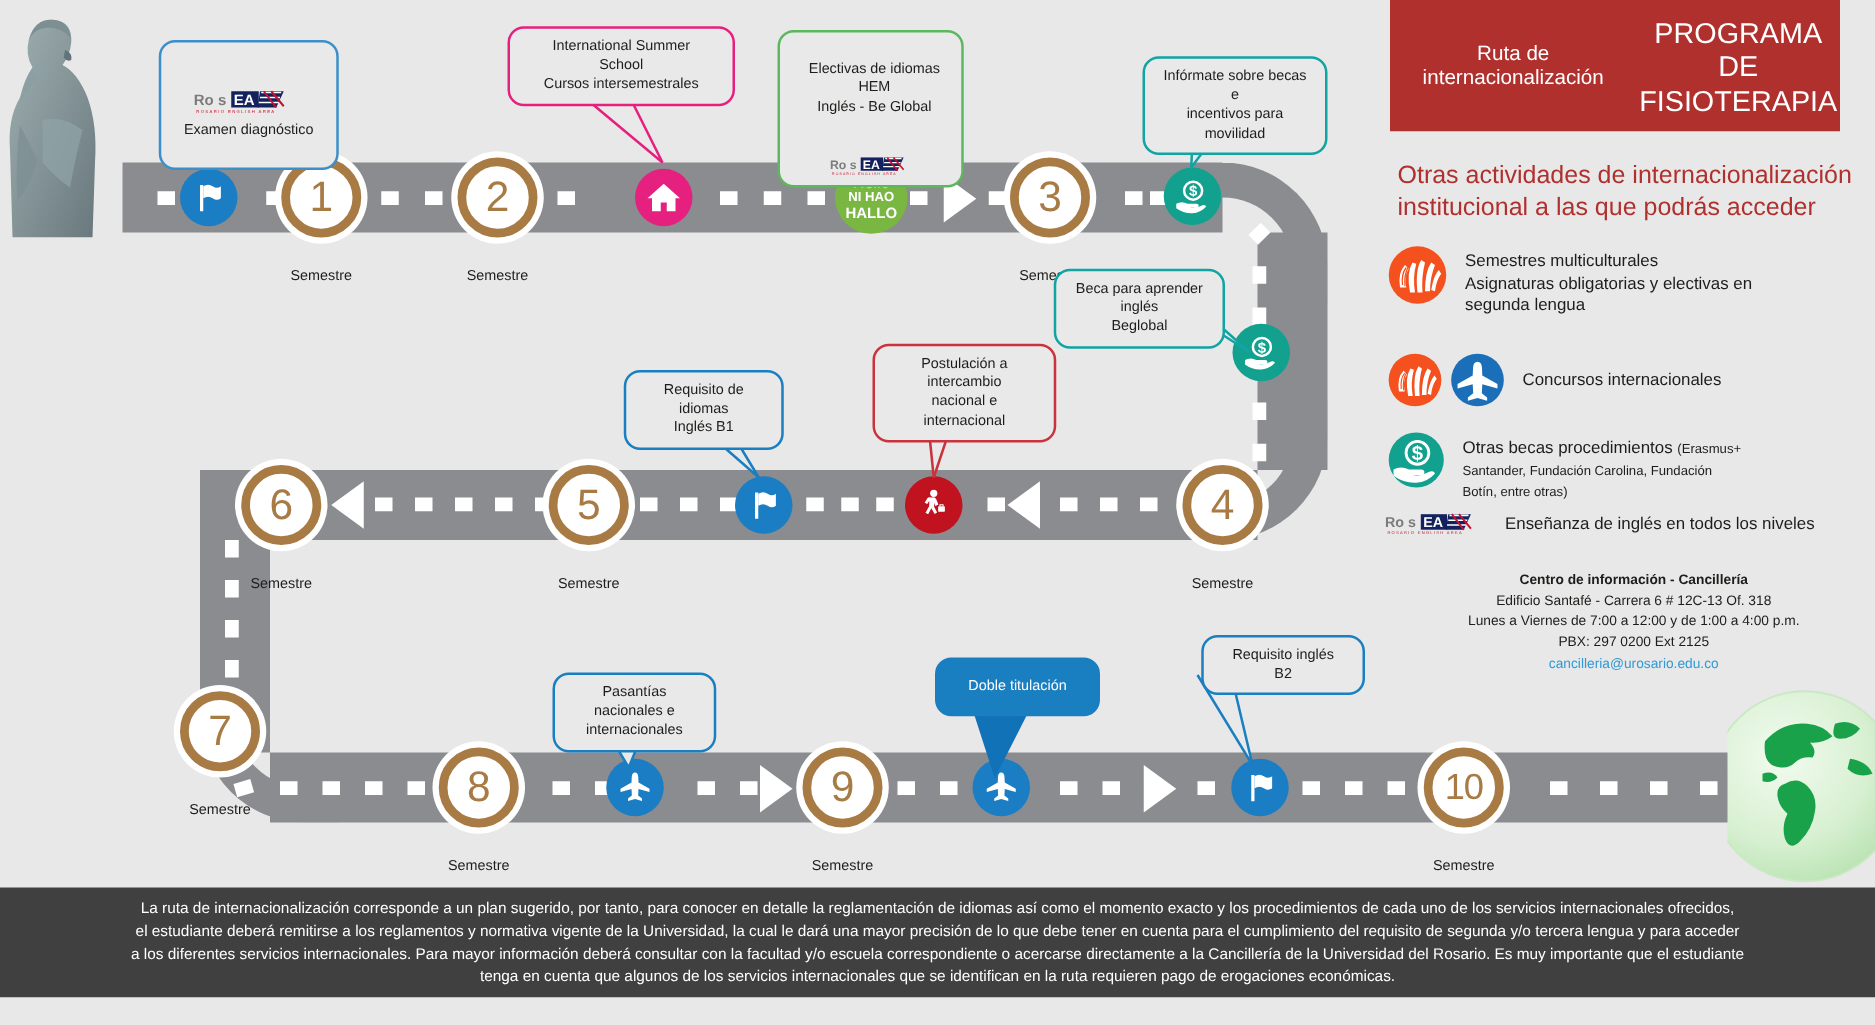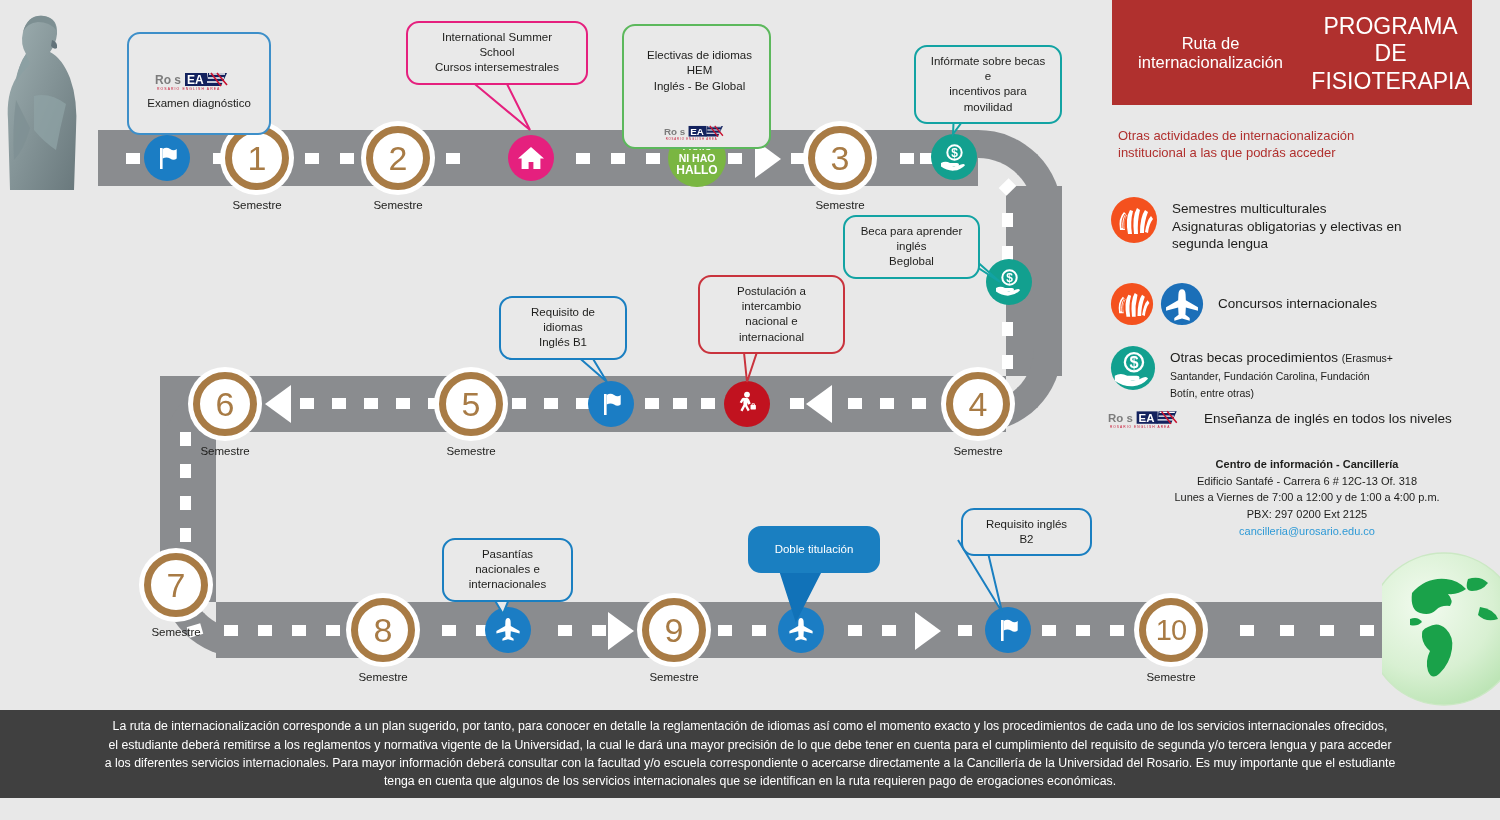--- a/index.html
+++ b/index.html
@@ -42,21 +42,21 @@
   }
   .sem .ring .inner {
     width: 64px; height: 64px; border-radius: 50%;
     border: 7px solid #a87b45; background: #fff;
     display: flex; align-items: center; justify-content: center;
     color: #a87b45; font-size: 34px; line-height: 1; font-weight: 400;
   }
   .sem .ring .inner.two-digit { font-size: 29px; letter-spacing: -1px; }
   .sem .lbl {
     position: absolute; left: 50%; transform: translateX(-50%);
-    top: 78px; font-size: 11.5px; color: #1d1d1b; white-space: nowrap;
+    top: 94px; font-size: 11.5px; color: #1d1d1b; white-space: nowrap;
   }
 
   
   .ricon {
     position: absolute; width: 46px; height: 46px; border-radius: 50%;
     display: flex; align-items: center; justify-content: center;
   }
   .ricon svg { display: block; }
   .hello-circle {
     position: absolute; width: 58px; height: 58px; border-radius: 50%;
@@ -80,21 +80,21 @@
   .hdr {
     position: absolute; left: 1112px; top: 0; width: 360px; height: 105px;
     background: #b0302e; color: #fff; text-align: center;
     display: flex; flex-direction: row; align-items: center; justify-content: center;
   }
   .hdr .t1 { font-size: 16.5px; font-weight: normal; }
   .hdr .t2 { font-size: 23px; line-height: 1.18; margin-top: 3px; }
 
   .subhead {
     position: absolute; left: 1118px; top: 128px; width: 372px;
-    color: #b0302e; font-size: 13px; line-height: 1.28;
+    color: #b0302e; font-size: 20px; line-height: 1.28;
   }
 
   .act { position: absolute; display: flex; align-items: flex-start; }
   .act .ic { flex: 0 0 auto; display: flex; align-items: center; }
   .act .tx { font-size: 13.5px; color: #1d1d1b; line-height: 1.3; }
   .act .tx .small { font-size: 10.5px; }
 
   .contact {
     position: absolute; left: 1118px; top: 456px; width: 378px;
     text-align: center; font-size: 11px; color: #1d1d1b; line-height: 1.52;

